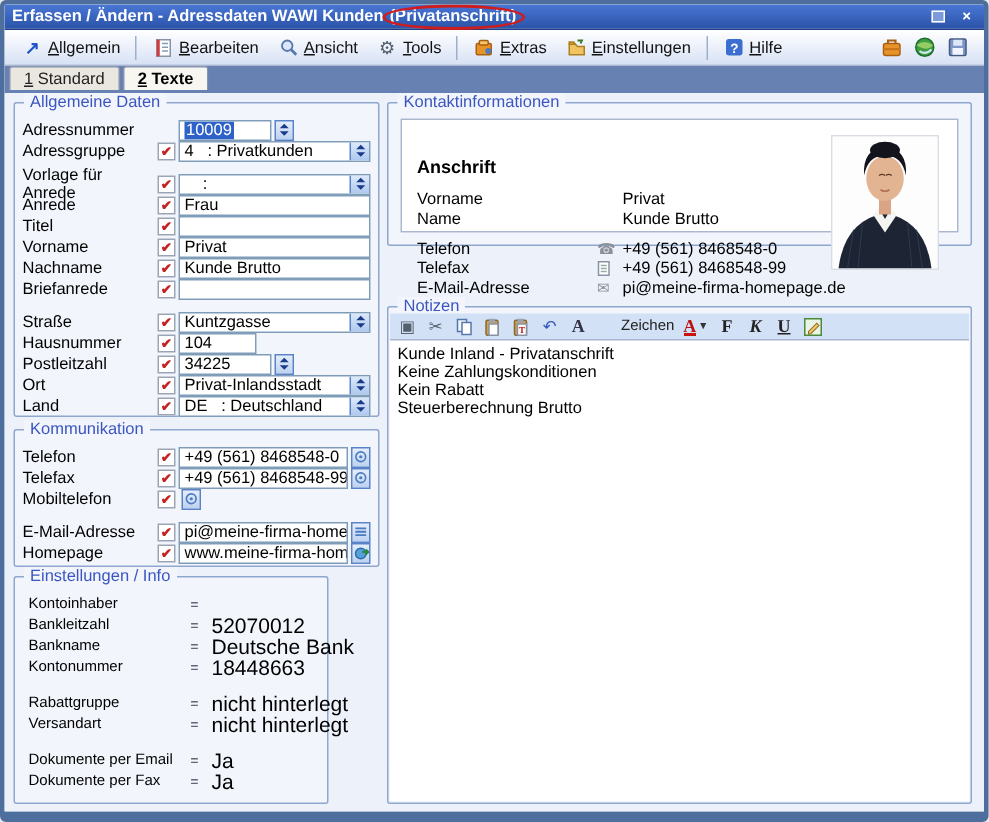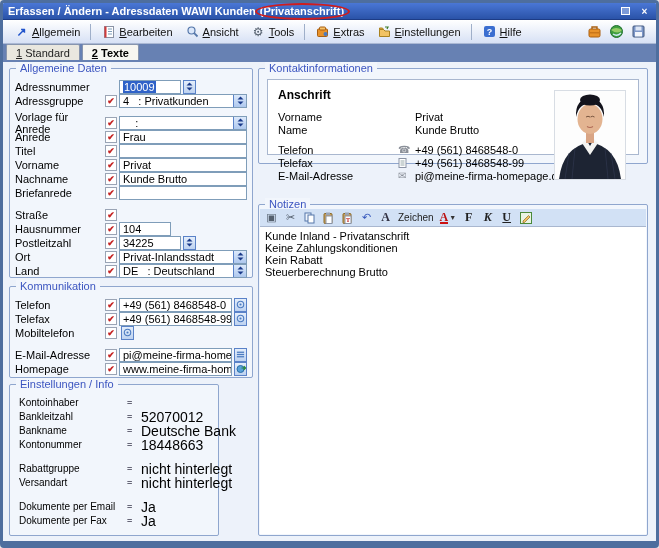--- a/index.html
+++ b/index.html
@@ -59,38 +59,38 @@
   .dd { position:absolute; right:0; top:0; bottom:0; width:13px; background:linear-gradient(#dcE9fb,#aec8ee);
         border-left:1px solid #5a82c8; display:flex; align-items:center; justify-content:center; }
   .sidebtn { width:13px; height:14px; flex:none; margin-left:2px; background:linear-gradient(#e4eefb,#bdd2f0);
              border:1px solid #5a82c8; display:flex; align-items:center; justify-content:center; }
   .eq { width:14px; color:#667; font-size:9px; font-weight:bold; flex:none; }
   .ival { font-size:14px; color:#000; white-space:pre; }
   .ilbl { width:108px; font-size:10px; flex:none; }
 
   
   .kbox { position:absolute; left:8px; right:8px; top:10px; bottom:8px; background:#fff; border:1px solid #a9b7cf; padding:6px 10px; }
-  .khead { font-size:12px; font-weight:bold; margin:2px 0 8px; }
+  .khead { font-size:12px; font-weight:bold; margin:18px 0 8px; }
   .krow { display:flex; align-items:center; height:13px; }
   .klbl { width:120px; font-size:11px; flex:none; }
   .kico { width:17px; font-size:10px; color:#8a8f98; flex:none; text-align:left; }
   .kval { font-size:11px; }
   .photo { position:absolute; right:12px; top:10px; width:72px; height:90px; border:1px solid #d8dde4; background:#fdfdfd; }
 
   
   .ntoolbar { position:absolute; left:1px; right:1px; top:4px; height:17px; background:#d2e1f5;
               display:flex; align-items:center; gap:6px; padding:0 5px; }
   .nbtn { height:15px; min-width:13px; display:flex; align-items:center; justify-content:center; font-size:11px; color:#334; }
   .glyph-blue { color:#3355bb; } .glyph-gray { color:#55606e; }
   .serifA { font-family:"Liberation Serif", serif; font-weight:bold; font-size:12px; }
   .colorA { font-family:"Liberation Serif", serif; font-weight:bold; font-size:12px; color:#b11; border-bottom:2px solid #c11; line-height:10px; }
   .ddcaret { font-size:7px; color:#333; margin-left:1px; }
   .fmt { font-family:"Liberation Serif", serif; font-weight:bold; font-size:12px; color:#222; }
   .ital { font-style:italic; } .undl { text-decoration:underline; }
-  .zeichen { font-size:10px; color:#222; }
+  .zeichen { font-size:10px; color:#222;margin-left:16px; }
   .neditor { position:absolute; left:1px; right:1px; top:21px; bottom:1px; background:#fff; border-top:1px solid #a9b7cf; padding:3px 5px; }
   .nline { font-size:11px; line-height:12px; white-space:pre; }
 
   svg { display:block; }
 </style>
 </head>
 <body>
 
 <div class="frame">
 
@@ -264,20 +264,26 @@
         </div>
         <div class="row">
           <span class="lbl">Briefanrede</span>
           <span class="chk">✔</span>
           <div class="inp grow"><span class="val"></span></div>
         </div>
         <div class="gap8"></div>
         <div class="row">
           <span class="lbl">Straße</span>
           <span class="chk">✔</span>
+          <div class="inp grow"><span class="val">Kuntzgasse</span>
+            <span class="dd"><svg width="7" height="9" viewBox="0 0 7 9">
+                  <path d="M3.5 0.5 L6.5 3.5 H0.5 Z" fill="#1a3a8a"></path>
+                  <path d="M3.5 8.5 L0.5 5.5 H6.5 Z" fill="#1a3a8a"></path>
+                </svg></span>
+          </div>
         </div>
         <div class="row">
           <span class="lbl">Hausnummer</span>
           <span class="chk">✔</span>
           <div class="inp w52"><span class="val">104</span></div>
         </div>
         <div class="row">
           <span class="lbl">Postleitzahl</span>
           <span class="chk">✔</span>
           <div class="inp w46"><span class="val">34225</span></div>

